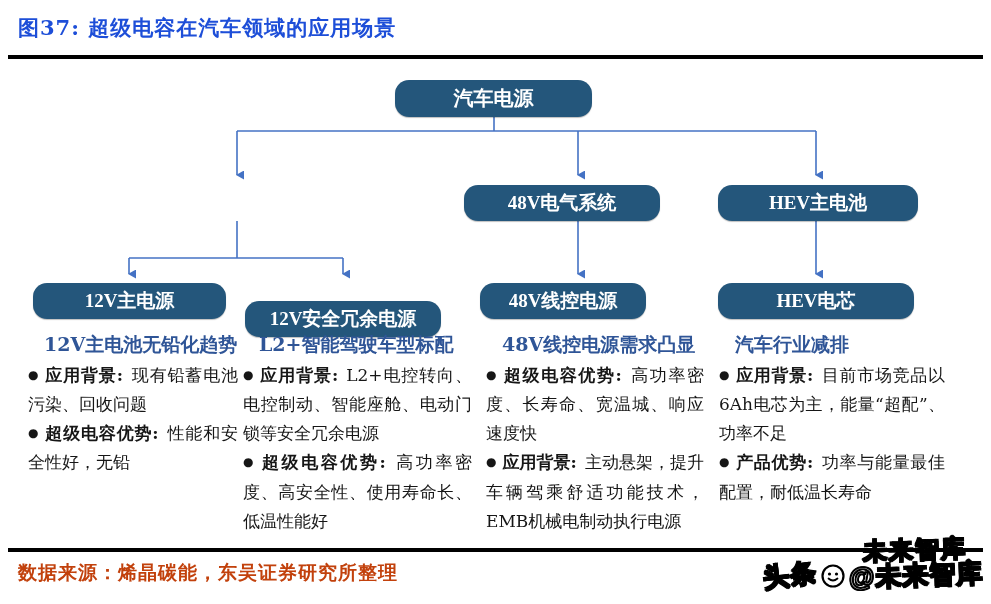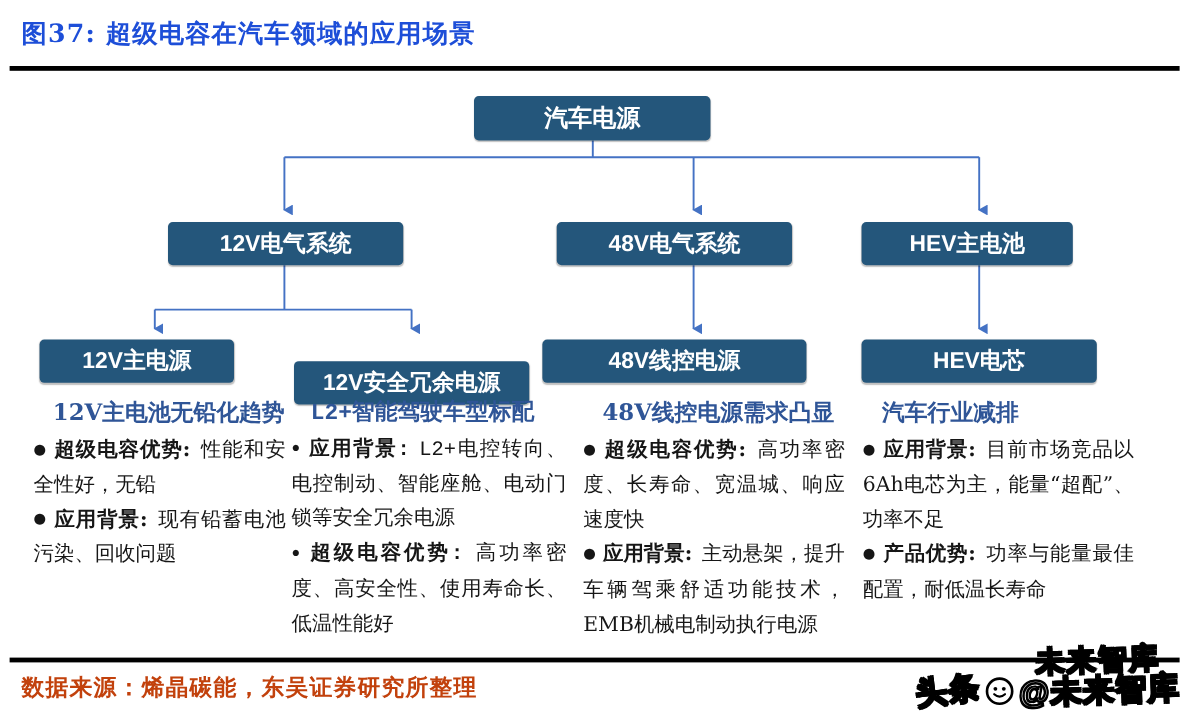--- a/index.html
+++ b/index.html
@@ -3,36 +3,36 @@
 <meta charset="utf-8">
 <style>
   html,body{margin:0;padding:0;background:#fff;}
   .page{position:relative;width:991px;height:604px;background:#ffffff;overflow:hidden;
         font-family:"DejaVu Serif","Liberation Serif",serif;}
   .fig-title{position:absolute;left:18px;top:14px;width:940px;
              font-size:21px;font-weight:bold;color:#1d4ed8;letter-spacing:1px;}
   .rule{position:absolute;left:8px;width:975px;height:4px;background:#000;}
   .rule-top{top:55px;}
   .rule-bottom{top:548px;}
-  .node{position:absolute;height:36px;border-radius:4px;background:#24567B;
+  .node{position:absolute;height:36px;border-radius:14px;background:#24567B;
         color:#fff;display:flex;align-items:center;justify-content:center;
-        font-family:Liberation Sans, sans-serif;font-weight:bold;font-size:19px;
+        font-family:Liberation Serif, serif;font-weight:bold;font-size:19px;
         box-shadow:0 1px 1px rgba(0,0,0,0.25);}
   .node-root{left:395px;top:80px;width:197px;height:37px;font-size:20px;}
   .node-12v-sys{left:140px;top:185px;width:196px;}
   .node-48v-sys{left:464px;top:185px;width:196px;}
-  .node-hev-batt{left:718px;top:185px;width:176px;}
-  .node-12v-main{left:33px;top:283px;width:162px;}
+  .node-hev-batt{left:718px;top:185px;width:200px;}
+  .node-12v-main{left:33px;top:283px;width:193px;}
   .node-12v-redund{left:245px;top:265px;width:196px;margin-top:36px;}
-  .node-48v-wire{left:452px;top:283px;width:220px;}
+  .node-48v-wire{left:480px;top:283px;width:166px;}
   .node-hev-cell{left:718px;top:283px;width:196px;text-align:center;}
   .connectors{position:absolute;left:0;top:0;pointer-events:none;}
   .col{position:absolute;top:333px;}
   .col-1{left:28px;width:210px;}
-  .col-2{left:243px;width:229px;font-family:Liberation Mono, monospace;}
+  .col-2{left:243px;width:229px;}
   .col-3{left:486px;width:218px;}
   .col-4{left:719px;width:226px;}
   .col-heading{font-size:19px;font-weight:bold;color:#2F5597;margin:0 0 4px 16px;line-height:1.25;}
   .bullet{font-size:17px;color:#161616;line-height:1.72;margin:0;text-align:justify;}
   .bullet .dot{font-size:12px;vertical-align:2px;margin-right:6px;}
   .bullet .label{font-weight:bold;margin-right:8px;}
   .footer-source{position:absolute;left:18px;top:560px;font-size:19px;font-weight:bold;color:#c2410c;
                  letter-spacing:1px;}
   .watermark{position:absolute;right:6px;top:534px;width:230px;height:70px;
              font-family:"Liberation Sans","DejaVu Sans",sans-serif;}
@@ -68,32 +68,31 @@
       <path d="M237 221 V258" stroke="#4472C4"></path>
       <path d="M129 258 H343" stroke="#4472C4"></path>
       <path d="M129 258 V274" marker-end="url(#arrow)" stroke="#4472C4"></path>
       <path d="M343 258 V274" marker-end="url(#arrow)" stroke="#4472C4"></path>
       <path d="M578 221 V274" marker-end="url(#arrow)" stroke="#4472C4"></path>
       <path d="M816 221 V274" marker-end="url(#arrow)" stroke="#4472C4"></path>
     </g>
   </svg>
 
   <div class="node node-root">汽车电源</div>
-  <div class="node node-12v-sys">12V电气系统</div>
   <div class="node node-48v-sys">48V电气系统</div>
   <div class="node node-hev-batt">HEV主电池</div>
   <div class="node node-12v-main">12V主电源</div>
   <div class="node node-12v-redund">12V安全冗余电源</div>
   <div class="node node-48v-wire">48V线控电源</div>
   <div class="node node-hev-cell">HEV电芯</div>
 
   <div class="col col-1">
     <p class="col-heading">12V主电池无铅化趋势</p>
+    <p class="bullet"><span class="dot">●</span><span class="label">应用背景:</span><span>现有铅蓄电池污染、回收问题</span></p>
     <p class="bullet"><span class="dot">●</span><span class="label">超级电容优势:</span><span>性能和安全性好，无铅</span></p>
-    <p class="bullet"><span class="dot">●</span><span class="label">应用背景:</span><span>现有铅蓄电池污染、回收问题</span></p>
   </div>
 
   <div class="col col-2">
     <p class="col-heading">L2+智能驾驶车型标配</p>
     <p class="bullet"><span class="dot">●</span><span class="label">应用背景:</span><span>L2+电控转向、电控制动、智能座舱、电动门锁等安全冗余电源</span></p>
     <p class="bullet"><span class="dot">●</span><span class="label">超级电容优势:</span><span>高功率密度、高安全性、使用寿命长、低温性能好</span></p>
   </div>
 
   <div class="col col-3">
     <p class="col-heading">48V线控电源需求凸显</p>

